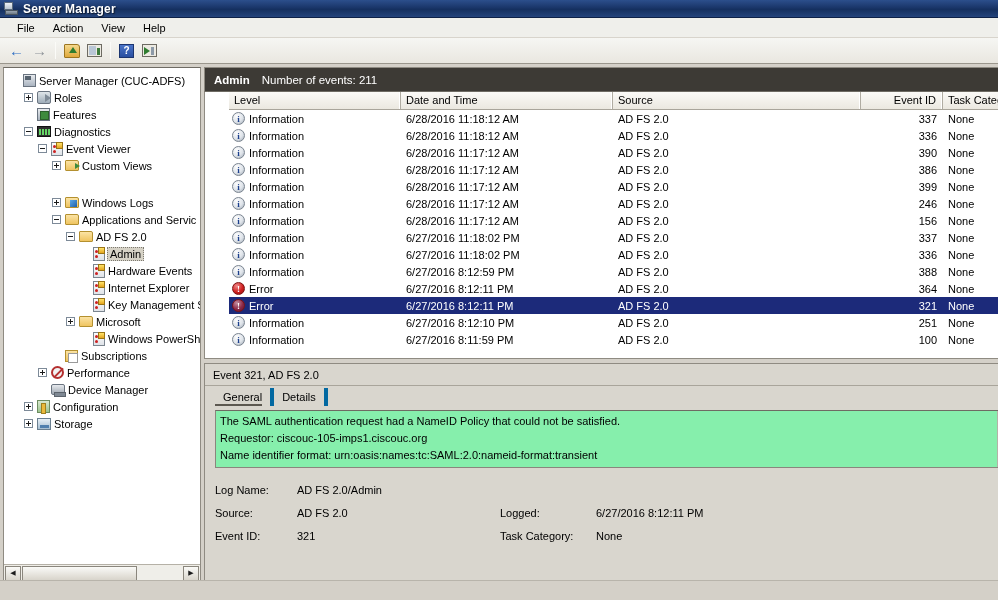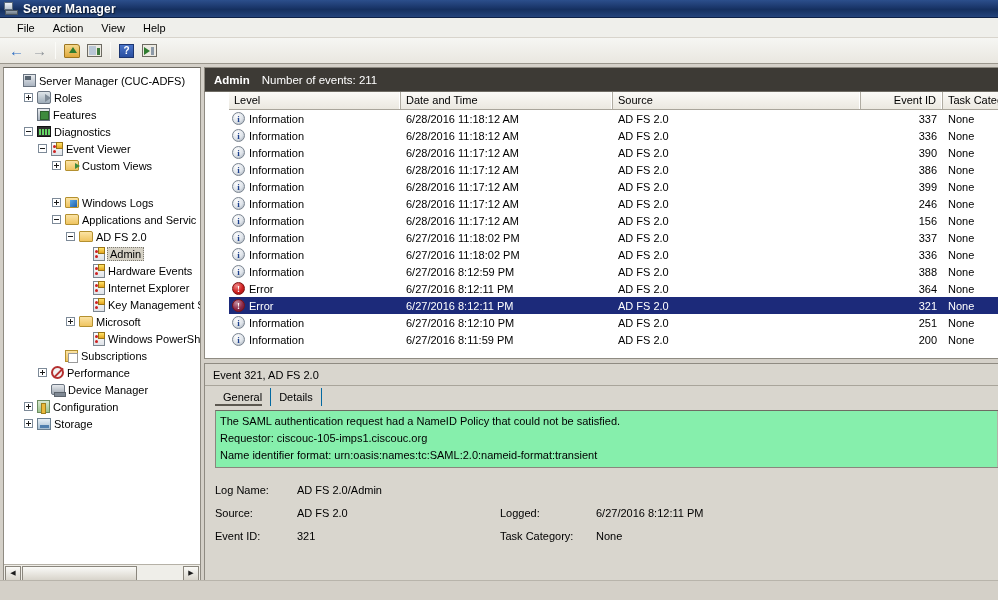--- a/index.html
+++ b/index.html
@@ -488,21 +488,21 @@
   .tabs {
     display: flex; align-items: flex-end;
     height: 20px;
     padding-left: 10px;
     background: #d9d6ce;
     position: relative;
   }
   .tab {
     padding: 2px 8px 2px 8px;
     font-size: 11px;
-    border-right: 1px solid #0369a1;
+    border-right: 4px solid #0369a1;
     cursor: default;
     line-height: 14px;
     margin-top: 8px;
   }
   .tab.active { font-weight: normal; color: #000; }
   .tab-underline {
     position: absolute; left: 10px; bottom: 0;
     width: 47px; height: 2px; background: #5c5850;
   }
   .detail-body {
@@ -879,21 +879,21 @@
               <div class="cell eid">251</div>
               <div class="cell task">None</div>
             </div>
             <div class="row">
               <div class="cell level">
                 <span class="sev info">i</span>
                 <span>Information</span>
               </div>
               <div class="cell date">6/27/2016 8:11:59 PM</div>
               <div class="cell src">AD FS 2.0</div>
-              <div class="cell eid">200</div>
+              <div class="cell eid">100</div>
               <div class="cell task">None</div>
             </div>
           </div>
       </div>
       <div class="vscroll">
         <div class="vs-btn">▲</div>
         <div class="vs-track">
           <div class="vs-thumb"></div>
         </div>
         <div class="vs-btn">▼</div>

